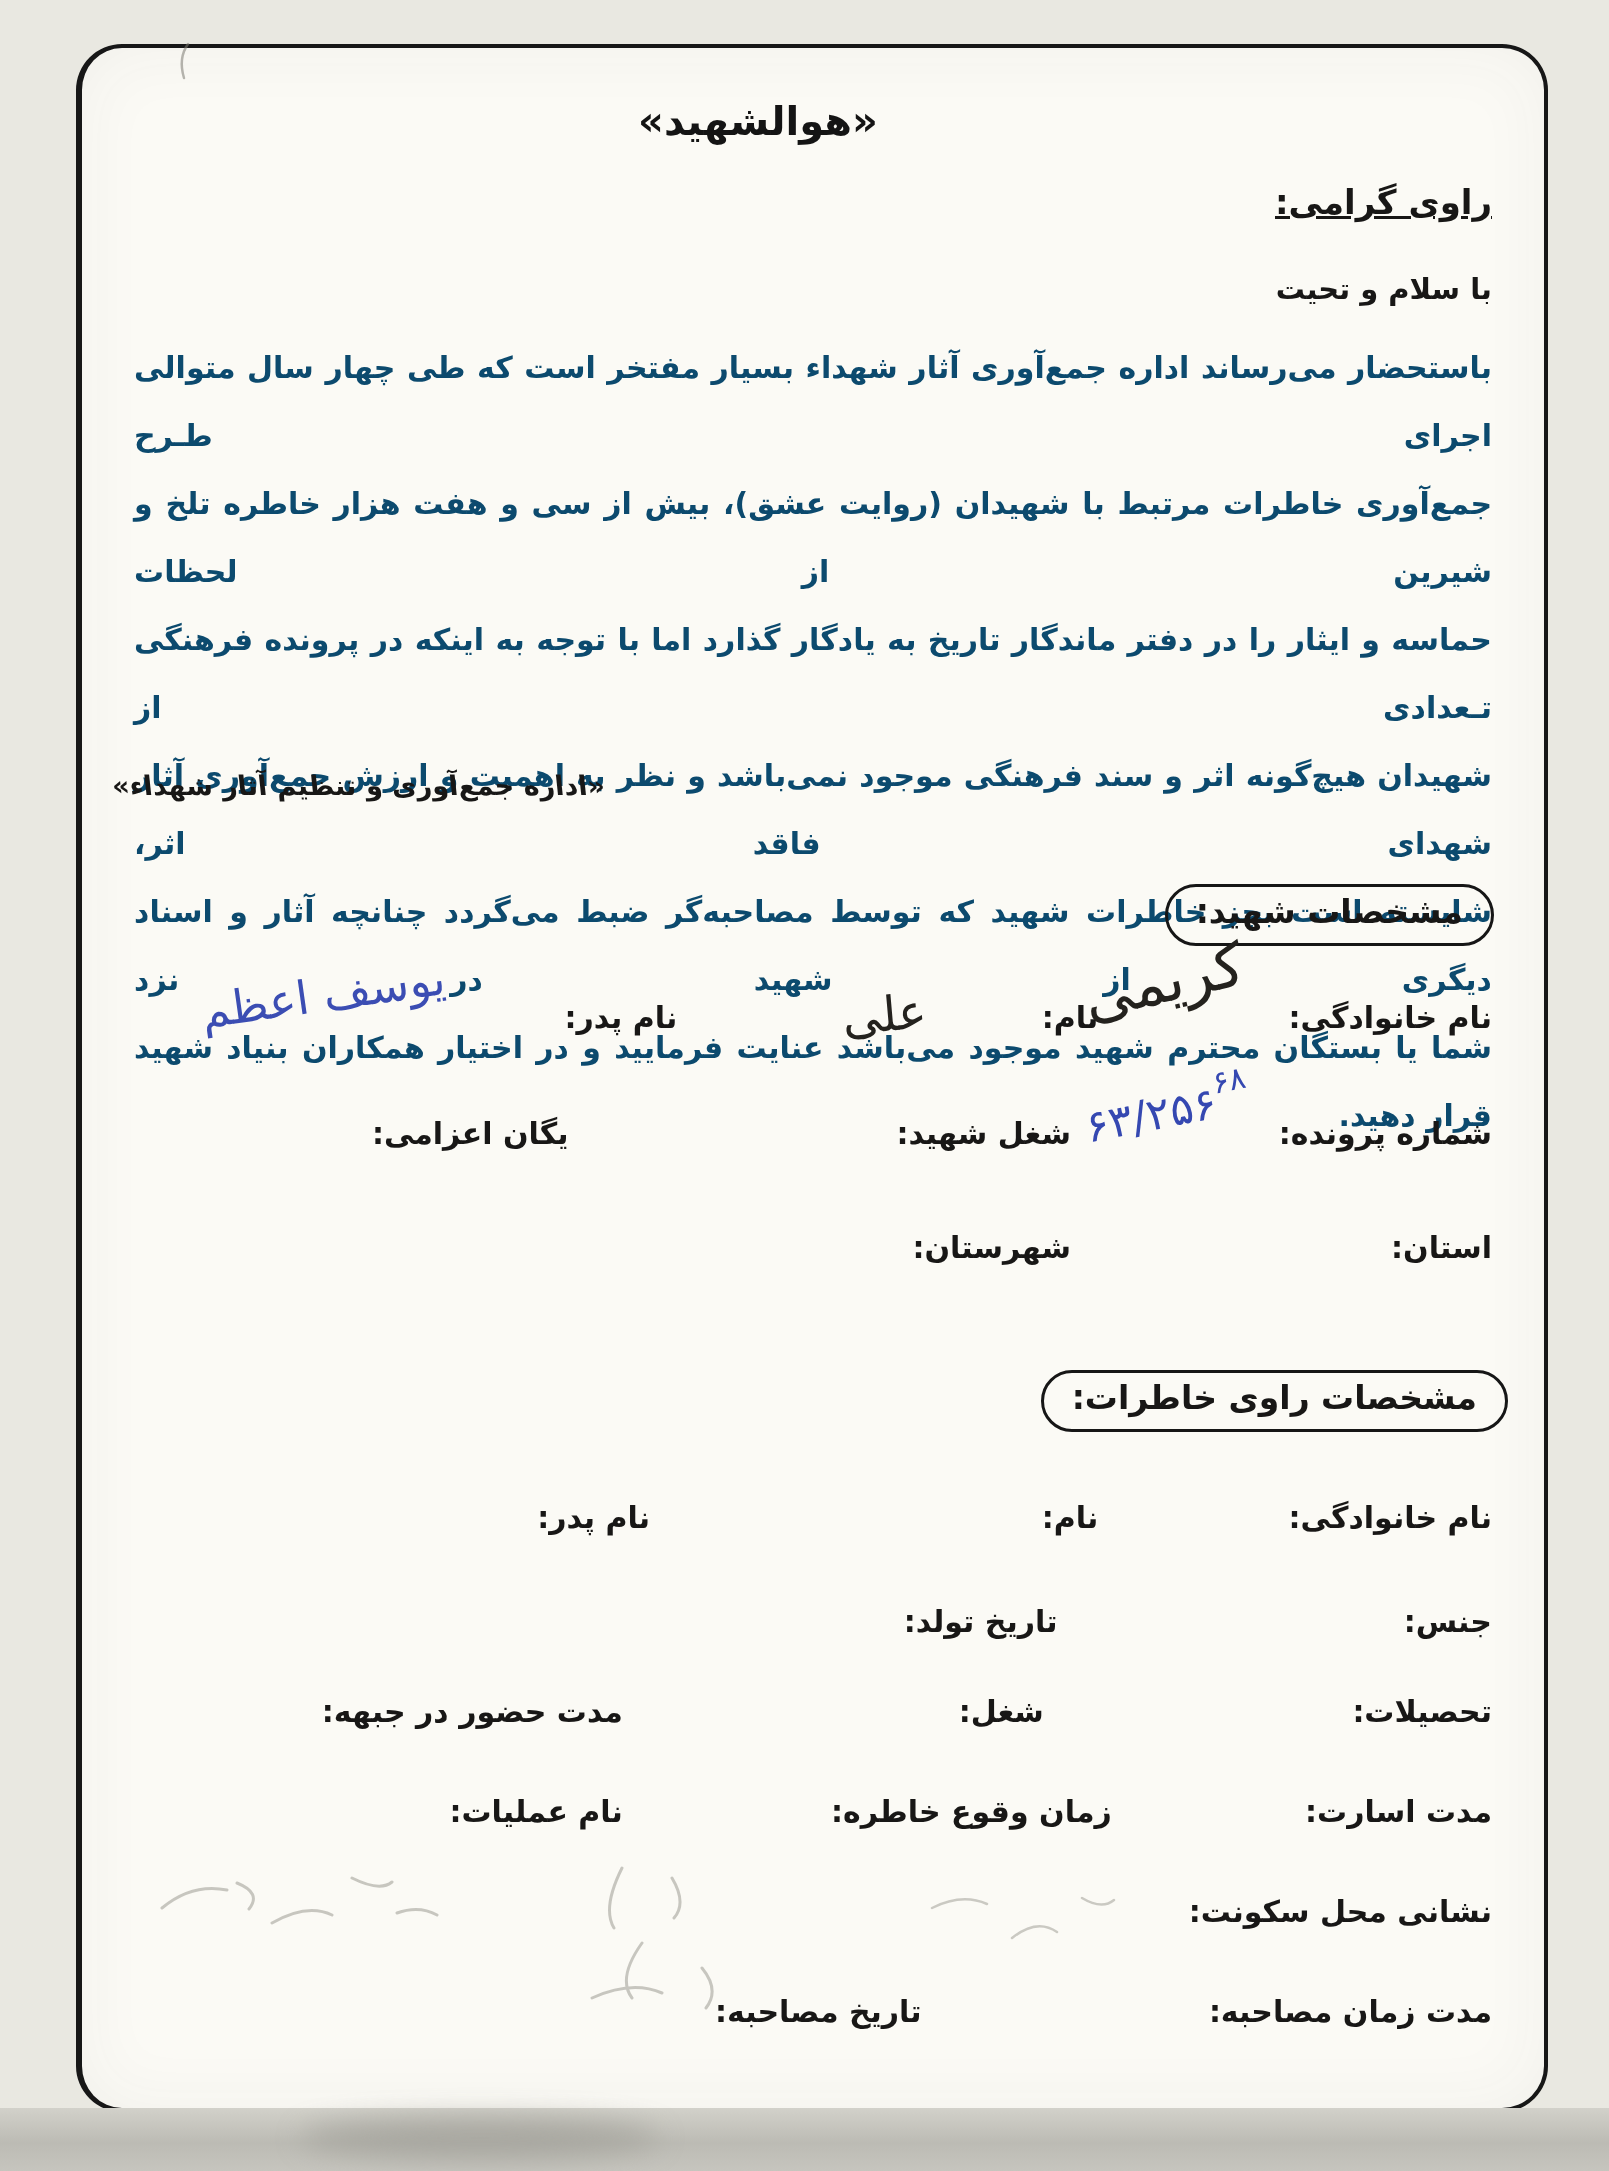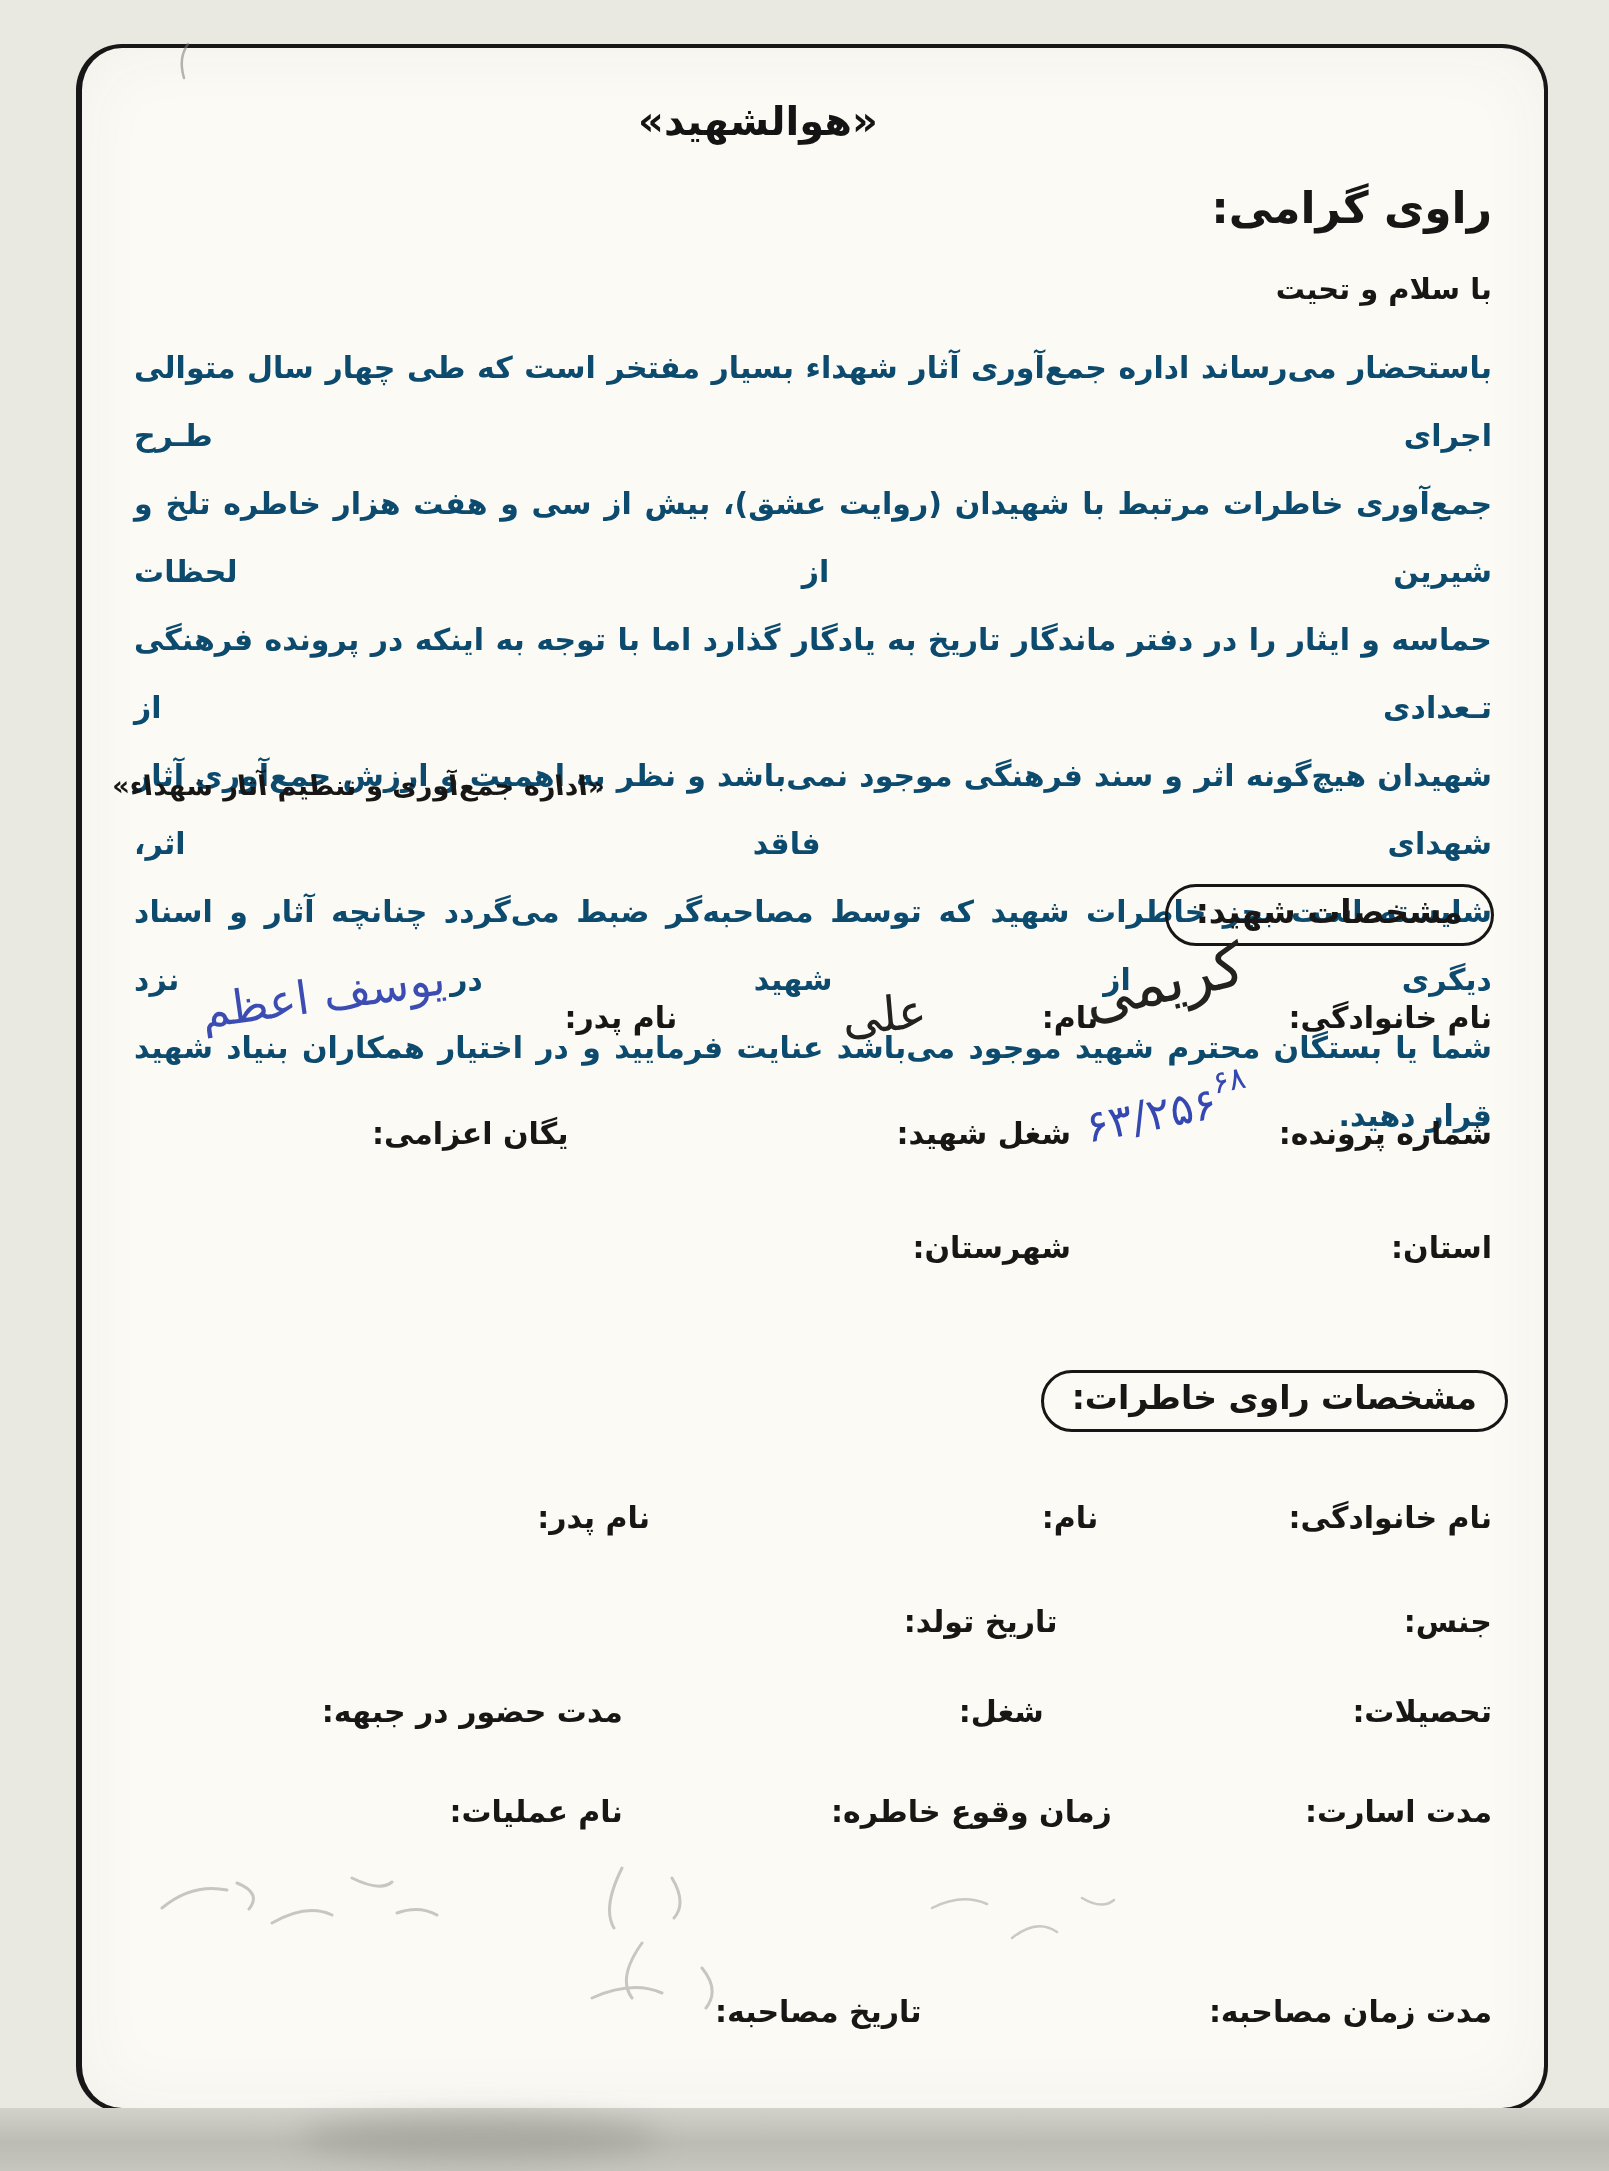--- a/index.html
+++ b/index.html
@@ -9,21 +9,21 @@
     font-family:"DejaVu Sans",sans-serif;direction:rtl;color:#181716;margin-left:16px;
   }
   .page{
     position:absolute;left:76px;top:44px;width:1462px;height:2060px;
     background:#fbfaf5;border:4px solid #171717;border-left-width:6px;
     border-radius:46px;box-shadow:inset 0 0 70px rgba(60,58,50,.05);
   }
   .abs{position:absolute;}
   .besmele{top:50px;left:0;right:0;text-align:center;transform:translateX(-55px);
     font-size:40px;font-weight:bold;color:#141414;}
-  .rawi{top:134px;right:52px;font-size:44px;font-weight:bold;}
+  .rawi{top:134px;right:52px;font-size:34px;font-weight:bold;text-decoration:underline;}
   .greeting{top:224px;right:52px;font-size:29px;font-weight:bold;}
   .para{top:286px;right:52px;left:52px;font-size:30px;font-weight:bold;
     line-height:68px;color:#0c4a6e;}
   .pline{text-align:justify;text-align-last:justify;white-space:normal;}
   .pline.last{text-align-last:right;}
   .signature{top:722px;left:30px;font-size:27px;font-weight:bold;transform:skewX(6deg);}
   .pillwrap1{top:836px;right:50px;}
   .pillwrap2{top:1322px;right:36px;}
   .pill{display:inline-block;border:3px solid #161616;border-radius:44px;
     padding:5px 28px 12px 28px;font-size:33px;font-weight:bold;background:transparent;}
@@ -118,20 +118,21 @@
       <div class="fcell" style="width:36%">مدت حضور در جبهه:</div>
     </div>
 
     <div class="abs frow" style="top:1746px">
       <div class="fcell" style="width:28%">مدت اسارت:</div>
       <div class="fcell" style="width:36%">زمان وقوع خاطره:</div>
       <div class="fcell" style="width:36%">نام عملیات:</div>
     </div>
 
     <div class="abs frow" style="top:1846px">
+      <div class="fcell" style="width:65%">نشانی محل سکونت:</div>
     </div>
 
     <div class="abs frow" style="top:1946px">
       <div class="fcell" style="width:42%">مدت زمان مصاحبه:</div>
       <div class="fcell" style="width:58%">تاریخ مصاحبه:</div>
     </div>
 
     <svg class="abs smudge" style="left:60px;top:1790px" width="320" height="130" viewBox="0 0 320 130">
       <path d="M20,70 q30,-25 65,-18 M95,45 q25,10 12,26 M130,85 q35,-20 60,-8 M210,40 q28,14 40,4 M255,75 q22,-8 40,2" fill="none" stroke="#8a887f" stroke-width="3" stroke-linecap="round"></path>
     </svg>

